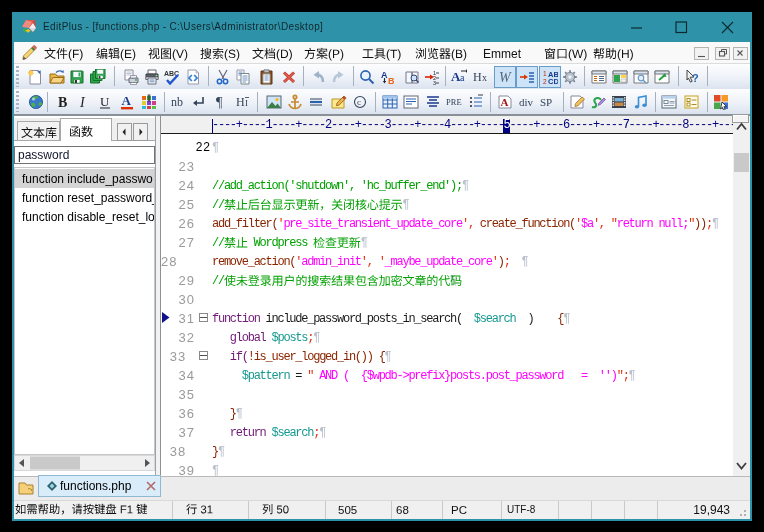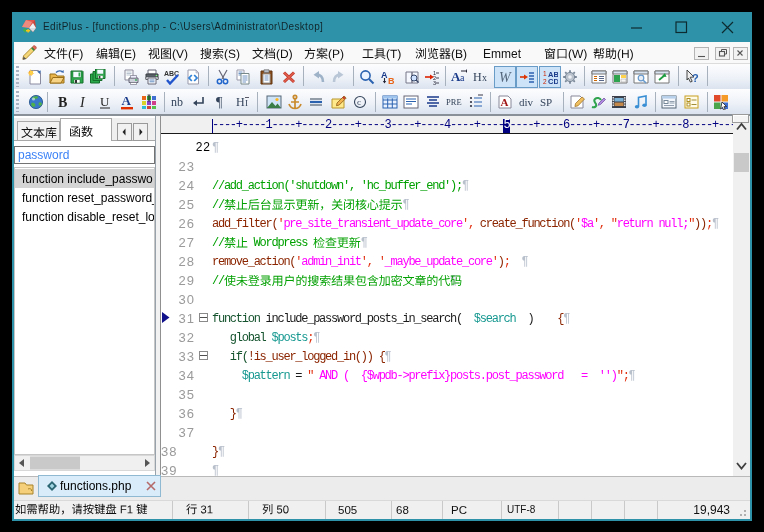--- a/index.html
+++ b/index.html
@@ -1,21 +1,21 @@
 <!DOCTYPE html>
 <html><head><meta charset="utf-8"><style>
 *{margin:0;padding:0;box-sizing:border-box}
 html,body{width:764px;height:532px;background:#000;overflow:hidden}
 body{font-family:"Liberation Sans",sans-serif;position:relative}
 .win{position:absolute;left:12px;top:12px;width:740px;height:509px;border:2px solid #2e93a9;background:#fff}
 .a{position:absolute}
 .ti{position:absolute}
 .tsep{position:absolute;width:1px;height:20px;background:#a7b0bd}
 .mono{font-family:"Liberation Mono",monospace;font-size:12px;letter-spacing:-1.25px;white-space:pre;line-height:19px}
-.k{color:#14532d}.f{color:#8b2500}.s{color:#ff00ff}.q{color:#e03010}.v{color:#169890}
+.k{color:#701a75}.f{color:#8b2500}.s{color:#ff00ff}.q{color:#e03010}.v{color:#169890}
 .c{color:#00a000}.d{color:#1a1a1a}.pi{color:#b8c0cc}
 </style></head><body>
 <div class="win">
     <div class="a" style="left:0;top:0;width:736px;height:28px;background:#2e93a9"></div>
     <svg class="a" style="left:7px;top:5px" width="17" height="14" viewBox="0 0 17 14">
 <path d="M1 8L5 1h9l-3 7z" fill="#e2574c"></path>
       <path d="M1 8L5 1l6 2-3 6z" fill="#ef8a7e"></path>
 <path d="M8 9l6-8 1 8-3 4z" fill="#c8463c"></path>
       <path d="M8 9h7l-3 4z" fill="#d8dde2"></path>
       <path d="M8 9l4-5 3 5z" fill="#eef1f4"></path>
@@ -438,21 +438,21 @@
     </svg>
     <div class="a" style="left:103px;top:109px;width:15px;height:18px;background:#f1f1f1;border:1px solid #9a9a9a"></div>
     <svg class="a" style="left:103px;top:109px" width="15" height="18" viewBox="0 0 15 18">
       <path d="M8.5 5.5l-3 3.5 3 3.5z" fill="#222"></path>
     </svg>
     <div class="a" style="left:119px;top:109px;width:15px;height:18px;background:#f1f1f1;border:1px solid #9a9a9a"></div>
     <svg class="a" style="left:119px;top:109px" width="15" height="18" viewBox="0 0 15 18">
       <path d="M6.5 5.5l3 3.5-3 3.5z" fill="#222"></path>
     </svg>
     <div class="a" style="left:0;top:132px;width:141px;height:18px;background:#fff;border:1px solid #737373"></div>
-    <div class="a" style="left:4px;top:134px;font-size:12px;color:#3b82f6">password</div>
+    <div class="a" style="left:4px;top:134px;font-size:12px;color:#0f172a">password</div>
     <div class="a" style="left:0;top:153px;width:141px;height:288px;background:#fff;border:1px solid #c6c6c6;overflow:hidden"></div>
     <div class="a" style="left:1px;top:155px;width:139px;height:19px;background:#d4d4d4"></div>
     <div class="a" style="left:8px;top:157.5px;width:132px;font-size:12px;color:#000;white-space:nowrap;overflow:hidden">function include_passwo</div>
     <div class="a" style="left:8px;top:176.9px;width:132px;font-size:12px;color:#000;white-space:nowrap;overflow:hidden">function reset_password_</div>
     <div class="a" style="left:8px;top:196.3px;width:132px;font-size:12px;color:#000;white-space:nowrap;overflow:hidden">function disable_reset_los</div>
     <div class="a" style="left:0;top:441px;width:141px;height:16px;background:#f0f0f0;border:1px solid #d8d8d8"></div>
     <svg class="a" style="left:0;top:441px" width="141" height="16" viewBox="0 0 141 16">
       <path d="M10 4l-5 4 5 4z" fill="#555"></path>
       <path d="M131 4l5 4-5 4z" fill="#555"></path>
       <rect x="16" y="1.5" width="50" height="13" fill="#c9c9c9"></rect>
@@ -467,39 +467,40 @@
       <div class="a" style="left:51.0px;top:3px;width:1.2px;height:13.5px;background:#000080"></div>
       <div class="a" style="left:16px;top:22.0px;width:34px;text-align:right;font-size:12px;letter-spacing:1px;color:#000000;line-height:19px">22</div>
       <div class="mono a" style="left:51.0px;top:23.0px"><span class="pi">¶</span></div>
       <div class="a" style="left:0;top:41.0px;width:34px;text-align:right;font-size:13px;letter-spacing:1px;color:#9a9a9a;line-height:19px">23</div>
       <div class="a" style="left:0;top:60.0px;width:34px;text-align:right;font-size:13px;letter-spacing:1px;color:#9a9a9a;line-height:19px">24</div>
       <div class="mono a" style="left:51.0px;top:61.0px"><span class="c">//add_action('shutdown', 'hc_buffer_end');</span><span class="pi">¶</span></div>
       <div class="a" style="left:0;top:79.0px;width:34px;text-align:right;font-size:13px;letter-spacing:1px;color:#9a9a9a;line-height:19px">25</div>
       <div class="a" style="left:0;top:98.0px;width:34px;text-align:right;font-size:13px;letter-spacing:1px;color:#9a9a9a;line-height:19px">26</div>
       <div class="mono a" style="left:51.0px;top:99.0px"><span class="f">add_filter(</span><span class="q">'</span><span class="s">pre_site_transient_update_core</span><span class="q">'</span><span class="q">,</span> <span class="f">create_function(</span><span class="q">'</span><span class="s">$a</span><span class="q">'</span><span class="q">,</span> <span class="q">"</span><span class="s">return null;</span><span class="q">"</span><span class="f">))</span><span class="q">;</span><span class="pi">¶</span></div>
       <div class="a" style="left:0;top:117.0px;width:34px;text-align:right;font-size:13px;letter-spacing:1px;color:#9a9a9a;line-height:19px">27</div>
-      <div class="a" style="left:0;top:136.0px;width:34px;text-align:right;font-size:13px;letter-spacing:1px;color:#9a9a9a;line-height:19px">28</div>
+      <div class="a" style="left:0;top:136.0px;width:34px;text-align:left;font-size:13px;letter-spacing:1px;color:#9a9a9a;line-height:19px">28</div>
       <div class="mono a" style="left:51.0px;top:137.0px"><span class="f">remove_action(</span><span class="q">'</span><span class="s">admin_init</span><span class="q">'</span><span class="q">,</span> <span class="q">'</span><span class="s">_maybe_update_core</span><span class="q">'</span><span class="f">)</span><span class="q">;</span>  <span class="pi">¶</span></div>
       <div class="a" style="left:0;top:155.0px;width:34px;text-align:right;font-size:13px;letter-spacing:1px;color:#9a9a9a;line-height:19px">29</div>
       <div class="a" style="left:0;top:174.0px;width:34px;text-align:right;font-size:13px;letter-spacing:1px;color:#9a9a9a;line-height:19px">30</div>
       <div class="a" style="left:0;top:193.0px;width:34px;text-align:right;font-size:13px;letter-spacing:1px;color:#9a9a9a;line-height:19px">31</div>
       <div class="mono a" style="left:51.0px;top:194.0px"><span class="k">function</span><span class="d"> include_password_posts_in_search(  </span><span class="v">$search</span><span class="d">  )    </span><span class="f">{</span><span class="pi">¶</span></div>
       <div class="a" style="left:0;top:212.0px;width:34px;text-align:right;font-size:13px;letter-spacing:1px;color:#9a9a9a;line-height:19px">32</div>
       <div class="mono a" style="left:51.0px;top:213.0px">   <span class="k">global</span> <span class="v">$posts</span><span class="q">;</span><span class="pi">¶</span></div>
-      <div class="a" style="left:0;top:231.0px;width:34px;text-align:right;font-size:13px;letter-spacing:1px;color:#9a9a9a;line-height:19px">33</div>
+      <div class="a" style="left:0;top:231.0px;width:34px;text-align:center;font-size:13px;letter-spacing:1px;color:#9a9a9a;line-height:19px">33</div>
       <div class="mono a" style="left:51.0px;top:232.0px">   <span class="k">if(</span><span class="f">!is_user_logged_in())</span><span class="d"> </span><span class="f">{</span><span class="pi">¶</span></div>
       <div class="a" style="left:0;top:250.0px;width:34px;text-align:right;font-size:13px;letter-spacing:1px;color:#9a9a9a;line-height:19px">34</div>
       <div class="mono a" style="left:51.0px;top:251.0px">     <span class="v">$pattern</span><span class="d"> = </span><span class="q">"</span><span class="s"> AND (  {$wpdb-&gt;prefix}posts.post_password   =  '')</span><span class="q">"</span><span class="q">;</span><span class="pi">¶</span></div>
       <div class="a" style="left:0;top:269.0px;width:34px;text-align:right;font-size:13px;letter-spacing:1px;color:#9a9a9a;line-height:19px">35</div>
       <div class="a" style="left:0;top:288.0px;width:34px;text-align:right;font-size:13px;letter-spacing:1px;color:#9a9a9a;line-height:19px">36</div>
       <div class="mono a" style="left:51.0px;top:289.0px">   <span class="f">}</span><span class="pi">¶</span></div>
       <div class="a" style="left:0;top:307.0px;width:34px;text-align:right;font-size:13px;letter-spacing:1px;color:#9a9a9a;line-height:19px">37</div>
-      <div class="a" style="left:0;top:326.0px;width:34px;text-align:left;font-size:13px;letter-spacing:1px;color:#9a9a9a;line-height:19px">38</div>
+      <div class="mono a" style="left:51.0px;top:308.0px">   <span class="k">return</span> <span class="v">$search</span><span class="q">;</span><span class="pi">¶</span></div>
+      <div class="a" style="left:0;top:326.0px;width:34px;text-align:center;font-size:13px;letter-spacing:1px;color:#9a9a9a;line-height:19px">38</div>
       <div class="mono a" style="left:51.0px;top:327.0px"><span class="f">}</span><span class="pi">¶</span></div>
-      <div class="a" style="left:0;top:345.0px;width:34px;font-size:13px;letter-spacing:1px;color:#9a9a9a;line-height:19px">39</div>
+      <div class="a" style="left:0;top:345.0px;width:34px;text-align:right;font-size:13px;letter-spacing:1px;color:#9a9a9a;line-height:19px">39</div>
       <div class="mono a" style="left:51.0px;top:346.0px"><span class="pi">¶</span></div>
       <div class="mono a" style="left:51.0px;top:80.0px"><span class="c">//</span><span class="pi" style="position:absolute;left:190.4px">¶</span></div>
       <svg style="position:absolute;left:62.9px;top:80.5px;overflow:visible" width="180" height="16" viewBox="0 -12.1 180 16">
         <path d="M8 -1.3C8.9 -0.7 10 0.2 10.5 0.8L11.2 0.3C10.7 -0.3 9.6 -1.1 8.7 -1.7ZM2.2 -4.7V-3.9H10.1V-4.7ZM3 -1.7C2.5 -1 1.5 -0.2 0.7 0.2C0.9 0.4 1.2 0.7 1.4 0.8C2.3 0.3 3.2 -0.6 3.8 -1.5ZM2.9 -10.2V-8.9H0.9V-8.2H2.6C2.1 -7.2 1.2 -6.3 0.4 -5.8C0.6 -5.7 0.9 -5.4 1 -5.2C1.7 -5.7 2.4 -6.5 2.9 -7.3V-5.1H3.8V-7.3C4.3 -6.9 4.9 -6.4 5.2 -6.1L5.7 -6.8C5.4 -7 4.2 -7.8 3.8 -8.1V-8.2H5.5V-8.9H3.8V-10.2ZM0.8 -3V-2.2H5.6V-0C5.6 0.1 5.6 0.2 5.4 0.2C5.2 0.2 4.5 0.2 3.8 0.2C3.9 0.4 4 0.7 4.1 1C5 1 5.7 1 6 0.8C6.4 0.7 6.6 0.5 6.6 0V-2.2H11.3V-3ZM8.2 -10.2V-8.9H6V-8.2H7.9C7.3 -7.3 6.4 -6.4 5.5 -5.9C5.7 -5.8 5.9 -5.5 6 -5.3C6.8 -5.8 7.6 -6.6 8.2 -7.4V-5.1H9V-7.4C9.6 -6.6 10.4 -5.7 11 -5.3C11.1 -5.5 11.4 -5.8 11.6 -5.9C10.8 -6.4 9.9 -7.3 9.3 -8.2H11.2V-8.9H9V-10.2Z M14.2 -7.5V-0.5H12.5V0.4H23.4V-0.5H18.9V-5.2H22.9V-6.1H18.9V-10.1H17.9V-0.5H15.1V-7.5Z M25.6 -9.1V-5.9C25.6 -4.1 25.5 -1.5 24.2 0.4C24.4 0.5 24.8 0.8 24.9 1C26.3 -1 26.5 -3.9 26.5 -5.9H35.3V-6.8H26.5V-8.3C29.3 -8.5 32.4 -8.8 34.5 -9.3L33.7 -10.1C31.9 -9.6 28.5 -9.2 25.6 -9.1ZM27.6 -4.2V1H28.5V0.4H33.5V1H34.5V-4.2ZM28.5 -0.5V-3.4H33.5V-0.5Z M37.9 -4.1V1H38.8V0.3H44.7V0.9H45.6V-4.1ZM38.8 -0.6V-3.3H44.7V-0.6ZM37.2 -5.2C37.7 -5.3 38.4 -5.4 45.4 -5.7C45.7 -5.4 45.9 -5 46.1 -4.7L46.9 -5.3C46.3 -6.3 44.8 -7.8 43.7 -8.8L42.9 -8.3C43.5 -7.8 44.2 -7.2 44.7 -6.5L38.5 -6.2C39.6 -7.2 40.7 -8.5 41.6 -9.8L40.7 -10.2C39.8 -8.7 38.3 -7.2 37.9 -6.8C37.5 -6.4 37.2 -6.1 36.9 -6C37 -5.8 37.2 -5.3 37.2 -5.2Z M50.6 -6.9H56.8V-5.6H50.6ZM50.6 -8.8H56.8V-7.6H50.6ZM49.7 -9.6V-4.9H57.7V-9.6ZM57.5 -4C57.1 -3.2 56.4 -2.2 55.9 -1.5L56.6 -1.2C57.1 -1.8 57.8 -2.8 58.3 -3.6ZM49.1 -3.6C49.6 -2.8 50.2 -1.8 50.5 -1.1L51.2 -1.5C50.9 -2.1 50.3 -3.1 49.8 -3.9ZM54.5 -4.4V-0.5H52.7V-4.4H51.9V-0.5H48.1V0.4H59.2V-0.5H55.4V-4.4Z M62.3 -4.2C61.8 -2.9 60.9 -1.5 59.9 -0.7C60.2 -0.6 60.6 -0.3 60.8 -0.1C61.7 -1.1 62.7 -2.5 63.3 -4ZM67.8 -3.9C68.6 -2.7 69.6 -1.1 69.9 -0.1L70.8 -0.5C70.4 -1.6 69.5 -3.1 68.6 -4.2ZM61.3 -9.3V-8.4H69.8V-9.3ZM60.2 -6.3V-5.4H65.1V-0.2C65.1 -0 65 0 64.8 0C64.6 0 63.8 0 62.9 0C63.1 0.3 63.2 0.7 63.3 1C64.3 1 65.1 0.9 65.5 0.8C65.9 0.6 66.1 0.4 66.1 -0.2V-5.4H70.9V-6.3Z M74.4 -2.9 73.7 -2.6C74.1 -1.9 74.6 -1.3 75.2 -0.9C74.4 -0.4 73.4 -0.1 72 0.2C72.2 0.4 72.4 0.8 72.5 1C74.1 0.6 75.2 0.2 76 -0.3C77.7 0.5 79.9 0.8 82.7 0.9C82.8 0.6 83 0.2 83.1 0C80.4 -0 78.3 -0.2 76.8 -0.9C77.4 -1.5 77.7 -2.2 77.9 -3H82V-7.7H78V-8.7H82.7V-9.5H72.2V-8.7H77.1V-7.7H73.3V-3H76.9C76.8 -2.4 76.5 -1.9 75.9 -1.4C75.3 -1.8 74.8 -2.3 74.4 -2.9ZM74.2 -5H77.1V-4.5C77.1 -4.2 77.1 -4 77 -3.7H74.2ZM78 -3.7C78 -4 78 -4.2 78 -4.5V-5H81.1V-3.7ZM74.2 -6.9H77.1V-5.7H74.2ZM78 -6.9H81.1V-5.7H78Z M87.7 -2.6C88 -2 88.5 -1.1 88.6 -0.6L89.3 -1C89.1 -1.5 88.7 -2.3 88.3 -2.9ZM84.9 -2.8C84.7 -2.1 84.3 -1.4 83.8 -0.8C84 -0.7 84.3 -0.5 84.4 -0.4C84.9 -0.9 85.4 -1.8 85.7 -2.7ZM90 -9V-4.8C90 -3.2 89.9 -1.1 88.9 0.3C89.1 0.4 89.4 0.7 89.6 0.9C90.7 -0.7 90.8 -3.1 90.8 -4.8V-5.2H92.7V0.9H93.6V-5.2H94.9V-6.1H90.8V-8.4C92.1 -8.6 93.5 -8.9 94.5 -9.3L93.8 -9.9C92.9 -9.6 91.3 -9.2 90 -9ZM85.9 -10C86.1 -9.7 86.3 -9.3 86.4 -8.9H84V-8.1H89.4V-8.9H87.4C87.2 -9.3 86.9 -9.8 86.7 -10.2ZM87.9 -8.1C87.7 -7.5 87.4 -6.7 87.2 -6.1H83.9V-5.4H86.3V-4.1H83.9V-3.3H86.3V-0.2C86.3 -0.1 86.3 -0.1 86.2 -0.1C86.1 -0 85.7 -0 85.3 -0.1C85.4 0.2 85.5 0.5 85.5 0.7C86.1 0.7 86.5 0.7 86.8 0.6C87.1 0.4 87.2 0.2 87.2 -0.2V-3.3H89.4V-4.1H87.2V-5.4H89.6V-6.1H88C88.3 -6.6 88.5 -7.3 88.7 -7.9ZM84.8 -7.9C85.1 -7.3 85.2 -6.6 85.3 -6.1L86.1 -6.4C86 -6.8 85.8 -7.5 85.6 -8Z M97.1 1.3C98.4 0.8 99.2 -0.1 99.2 -1.5C99.2 -2.3 98.8 -2.8 98.2 -2.8C97.7 -2.8 97.2 -2.5 97.2 -2C97.2 -1.4 97.7 -1.1 98.2 -1.1L98.4 -1.1C98.3 -0.3 97.8 0.3 96.8 0.7Z M109.8 -9.7C110.3 -9 110.8 -8.2 111 -7.6H108.7V-6.7H112.7V-5.2C112.7 -5 112.7 -4.8 112.7 -4.5H107.9V-3.6H112.5C112.1 -2.3 110.9 -0.9 107.7 0.2C107.9 0.4 108.2 0.8 108.3 1C111.5 -0.1 112.8 -1.5 113.3 -2.9C114.3 -1.1 115.9 0.3 118.1 0.9C118.2 0.6 118.5 0.2 118.7 0C116.5 -0.5 114.8 -1.8 113.9 -3.6H118.4V-4.5H113.7L113.7 -5.2V-6.7H117.8V-7.6H115.4C115.8 -8.2 116.3 -9.1 116.7 -9.8L115.7 -10.1C115.4 -9.4 114.8 -8.3 114.4 -7.6H111L111.8 -8C111.6 -8.6 111.1 -9.4 110.6 -10.1Z M120.1 -7.4V1H121V-7.4ZM120.3 -9.6C120.8 -9.1 121.5 -8.3 121.8 -7.8L122.5 -8.3C122.2 -8.8 121.5 -9.5 121 -10ZM125.8 -7.8V-6.2H121.9V-5.3H125.3C124.5 -4 123 -2.7 121.4 -1.9C121.6 -1.8 121.9 -1.5 122 -1.3C123.5 -2.1 124.9 -3.2 125.8 -4.6V-1.2C125.8 -1 125.8 -1 125.6 -1C125.4 -1 124.7 -1 124 -1C124.1 -0.8 124.2 -0.4 124.3 -0.1C125.2 -0.1 125.9 -0.1 126.2 -0.3C126.6 -0.4 126.8 -0.7 126.8 -1.2V-5.3H128.5V-6.2H126.8V-7.8ZM123.3 -9.5V-8.7H129.2V-0.2C129.2 -0 129.1 0 128.9 0C128.8 0 128.2 0 127.6 0C127.7 0.3 127.9 0.7 127.9 0.9C128.7 0.9 129.3 0.9 129.6 0.7C129.9 0.6 130 0.3 130 -0.2V-9.5Z M141.3 -4.5C140.2 -2.4 137.9 -0.7 135.1 0.2C135.3 0.4 135.5 0.8 135.6 1C137.2 0.4 138.5 -0.3 139.7 -1.2C140.5 -0.5 141.4 0.3 141.9 0.8L142.6 0.2C142.1 -0.3 141.1 -1.1 140.3 -1.8C141.1 -2.5 141.7 -3.3 142.2 -4.1ZM138.3 -9.9C138.6 -9.5 138.8 -8.9 138.9 -8.5H135.8V-7.7H138.1C137.7 -7 137 -5.9 136.7 -5.6C136.5 -5.4 136.2 -5.3 135.9 -5.3C136 -5.1 136.2 -4.6 136.2 -4.4C136.4 -4.5 136.8 -4.6 139 -4.7C138.1 -3.8 136.9 -3 135.7 -2.4C135.9 -2.3 136.1 -1.9 136.2 -1.7C138.4 -2.8 140.2 -4.5 141.3 -6.4L140.4 -6.6C140.2 -6.3 140 -5.9 139.7 -5.5L137.6 -5.4C138.1 -6.1 138.6 -7 139 -7.7H142.5V-8.5H139.7L139.9 -8.6C139.8 -9 139.5 -9.7 139.2 -10.2ZM133.2 -10.2V-7.8H131.6V-7H133.2C132.8 -5.3 132 -3.4 131.3 -2.4C131.5 -2.2 131.7 -1.8 131.8 -1.5C132.3 -2.3 132.8 -3.5 133.2 -4.8V1H134.1V-5.4C134.4 -4.8 134.8 -4.1 135 -3.7L135.5 -4.3C135.3 -4.7 134.4 -6.1 134.1 -6.5V-7H135.5V-7.8H134.1V-10.2Z M146.4 -6.8V-0.8C146.4 0.4 146.8 0.8 148.1 0.8C148.3 0.8 150.2 0.8 150.5 0.8C151.9 0.8 152.2 0.1 152.3 -2.2C152 -2.3 151.6 -2.5 151.4 -2.6C151.3 -0.5 151.2 -0.1 150.5 -0.1C150 -0.1 148.5 -0.1 148.1 -0.1C147.4 -0.1 147.3 -0.2 147.3 -0.8V-6.8ZM144.4 -5.9C144.3 -4.4 143.9 -2.5 143.3 -1.3L144.3 -0.9C144.7 -2.2 145.1 -4.3 145.3 -5.7ZM152 -5.9C152.7 -4.4 153.4 -2.5 153.6 -1.3L154.5 -1.6C154.2 -2.9 153.6 -4.7 152.9 -6.2ZM146.9 -9.1C148.1 -8.3 149.5 -7.1 150.2 -6.4L150.8 -7.1C150.1 -7.8 148.7 -9 147.6 -9.7Z M160.5 -7.5H164.5V-6.5H160.5ZM160.5 -9.1H164.5V-8.1H160.5ZM159.6 -9.8V-5.8H165.4V-9.8ZM159.9 -3.6C159.7 -1.8 159.2 -0.4 158.1 0.4C158.3 0.5 158.6 0.8 158.8 1C159.4 0.4 159.9 -0.3 160.2 -1.3C161 0.4 162.3 0.8 164.1 0.8H166.2C166.2 0.5 166.3 0.2 166.4 -0C166 -0 164.4 -0 164.1 -0C163.7 -0 163.3 -0 162.9 -0.1V-2H165.5V-2.7H162.9V-4.2H166.1V-4.9H159.1V-4.2H162.1V-0.3C161.4 -0.6 160.8 -1.2 160.5 -2.2C160.6 -2.6 160.7 -3 160.7 -3.5ZM156.7 -10.2V-7.7H155.2V-6.9H156.7V-4.2C156.1 -4 155.5 -3.9 155.1 -3.7L155.3 -2.8L156.7 -3.3V-0.2C156.7 0 156.6 0 156.5 0C156.3 0.1 155.9 0.1 155.3 0C155.5 0.3 155.6 0.7 155.6 0.9C156.4 0.9 156.8 0.9 157.1 0.7C157.4 0.6 157.5 0.3 157.5 -0.2V-3.6L158.9 -4L158.8 -4.9L157.5 -4.5V-6.9H158.9V-7.7H157.5V-10.2Z M169.4 -4.2C168.9 -2.9 168 -1.5 167 -0.7C167.3 -0.6 167.7 -0.3 167.9 -0.1C168.8 -1.1 169.8 -2.5 170.4 -4ZM174.9 -3.9C175.7 -2.7 176.7 -1.1 177 -0.1L177.9 -0.5C177.5 -1.6 176.6 -3.1 175.7 -4.2ZM168.4 -9.3V-8.4H176.9V-9.3ZM167.3 -6.3V-5.4H172.2V-0.2C172.2 -0 172.1 0 171.9 0C171.7 0 170.9 0 170 0C170.2 0.3 170.3 0.7 170.4 1C171.4 1 172.2 0.9 172.6 0.8C173 0.6 173.2 0.4 173.2 -0.2V-5.4H178V-6.3Z" fill="#00a000"></path>
       </svg>
       <div class="mono a" style="left:51.0px;top:118.0px"><span class="c">//</span><span class="c" style="position:absolute;left:41.6px">Wordpress</span><span class="pi" style="position:absolute;left:148.8px">¶</span></div>
       <svg style="position:absolute;left:62.9px;top:118.5px;overflow:visible" width="25" height="16" viewBox="0 -12.1 25 16">
         <path d="M8 -1.3C8.9 -0.7 10 0.2 10.5 0.8L11.2 0.3C10.7 -0.3 9.6 -1.1 8.7 -1.7ZM2.2 -4.7V-3.9H10.1V-4.7ZM3 -1.7C2.5 -1 1.5 -0.2 0.7 0.2C0.9 0.4 1.2 0.7 1.4 0.8C2.3 0.3 3.2 -0.6 3.8 -1.5ZM2.9 -10.2V-8.9H0.9V-8.2H2.6C2.1 -7.2 1.2 -6.3 0.4 -5.8C0.6 -5.7 0.9 -5.4 1 -5.2C1.7 -5.7 2.4 -6.5 2.9 -7.3V-5.1H3.8V-7.3C4.3 -6.9 4.9 -6.4 5.2 -6.1L5.7 -6.8C5.4 -7 4.2 -7.8 3.8 -8.1V-8.2H5.5V-8.9H3.8V-10.2ZM0.8 -3V-2.2H5.6V-0C5.6 0.1 5.6 0.2 5.4 0.2C5.2 0.2 4.5 0.2 3.8 0.2C3.9 0.4 4 0.7 4.1 1C5 1 5.7 1 6 0.8C6.4 0.7 6.6 0.5 6.6 0V-2.2H11.3V-3ZM8.2 -10.2V-8.9H6V-8.2H7.9C7.3 -7.3 6.4 -6.4 5.5 -5.9C5.7 -5.8 5.9 -5.5 6 -5.3C6.8 -5.8 7.6 -6.6 8.2 -7.4V-5.1H9V-7.4C9.6 -6.6 10.4 -5.7 11 -5.3C11.1 -5.5 11.4 -5.8 11.6 -5.9C10.8 -6.4 9.9 -7.3 9.3 -8.2H11.2V-8.9H9V-10.2Z M14.2 -7.5V-0.5H12.5V0.4H23.4V-0.5H18.9V-5.2H22.9V-6.1H18.9V-10.1H17.9V-0.5H15.1V-7.5Z" fill="#00a000"></path>
       </svg>
       <svg style="position:absolute;left:152.2px;top:118.5px;overflow:visible" width="49" height="16" viewBox="0 -12.1 49 16">

